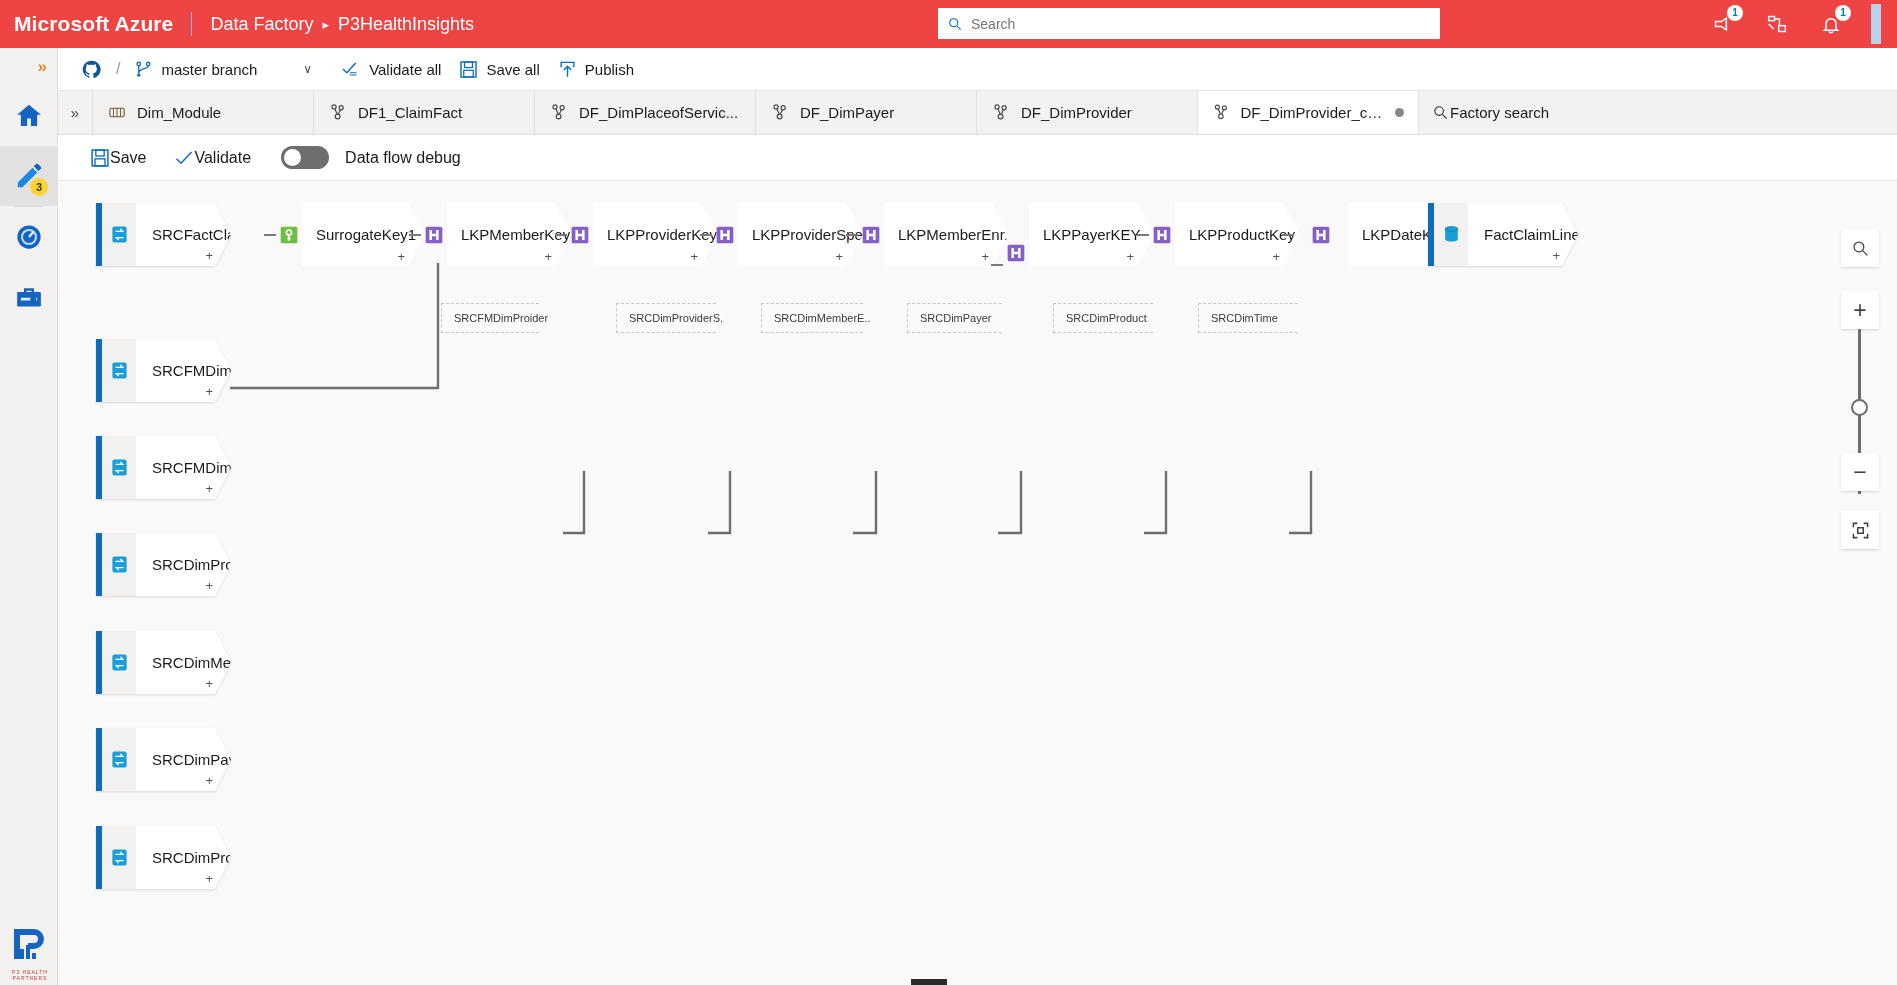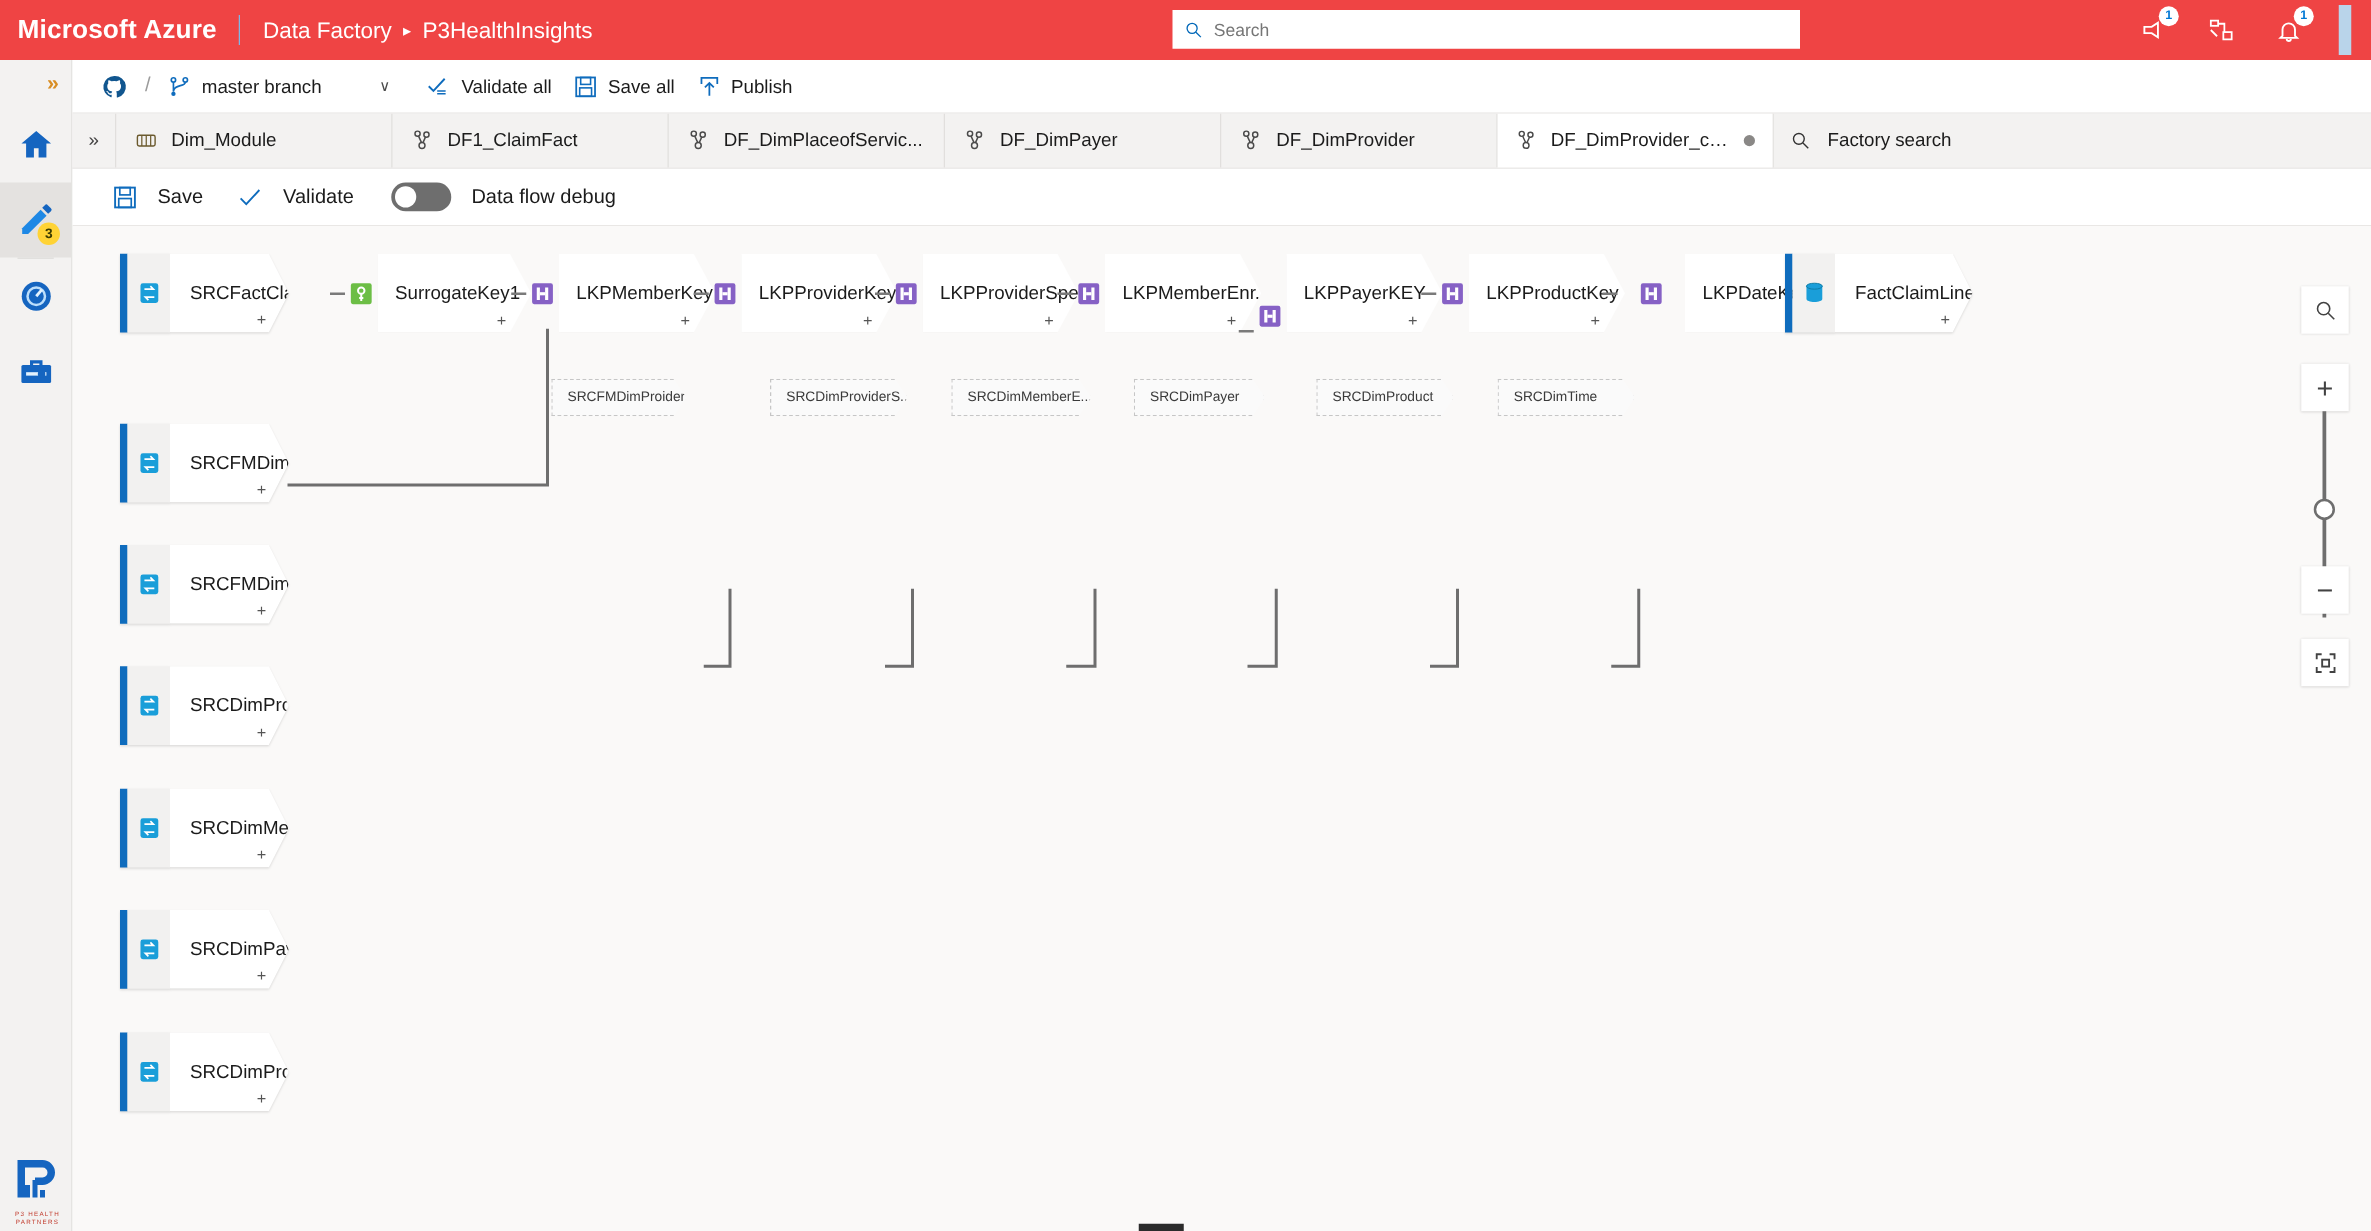--- a/index.html
+++ b/index.html
@@ -83,30 +83,30 @@
   .tab-chev { width:34px; display:flex; align-items:center; justify-content:center;
     color:#444; font-size:15px; background:#f3f2f1;}
   .tab {
     width:221px; display:flex; align-items:center; gap:10px;
     padding:0 14px; border-left:1px solid #e1dfdd; background:#f3f2f1;
     font-size:15px; color:#1b1b1b; position:relative;
   }
   .tab.active { background:#ffffff; }
   .tab .tname { overflow:hidden; white-space:nowrap; text-overflow:ellipsis; }
   .tab .dirty { width:9px; height:9px; border-radius:50%; background:#8a8886; flex:0 0 auto;}
-  .factory-search { display:flex; align-items:center; gap:14px; padding:0 14px;
+  .factory-search { display:flex; align-items:center; gap:2px; padding:0 14px;
     border-left:1px solid #e1dfdd; font-size:15px; color:#1b1b1b; background:#f3f2f1; flex:1;}
 
   
   .dfbar {
     position:absolute; left:58px; top:135px; width:1839px; height:46px;
     background:#ffffff; border-bottom:1px solid #e9e7e5;
     display:flex; align-items:center; padding-left:20px; gap:4px;
   }
-  .df-item { display:flex; align-items:center; gap:16px; font-size:16px;
+  .df-item { display:flex; align-items:center; gap:0; font-size:16px;
     color:#1b1b1b; padding:0 12px; height:46px; white-space:nowrap;}
   .toggle {
     width:48px; height:23px; border-radius:12px; background:#6e6e6e;
     position:relative; margin-left:14px; margin-right:12px; flex:0 0 auto;
   }
   .toggle .knob { position:absolute; left:3px; top:3px; width:17px; height:17px;
     border-radius:50%; background:#ffffff; }
 
   
   .canvas {

